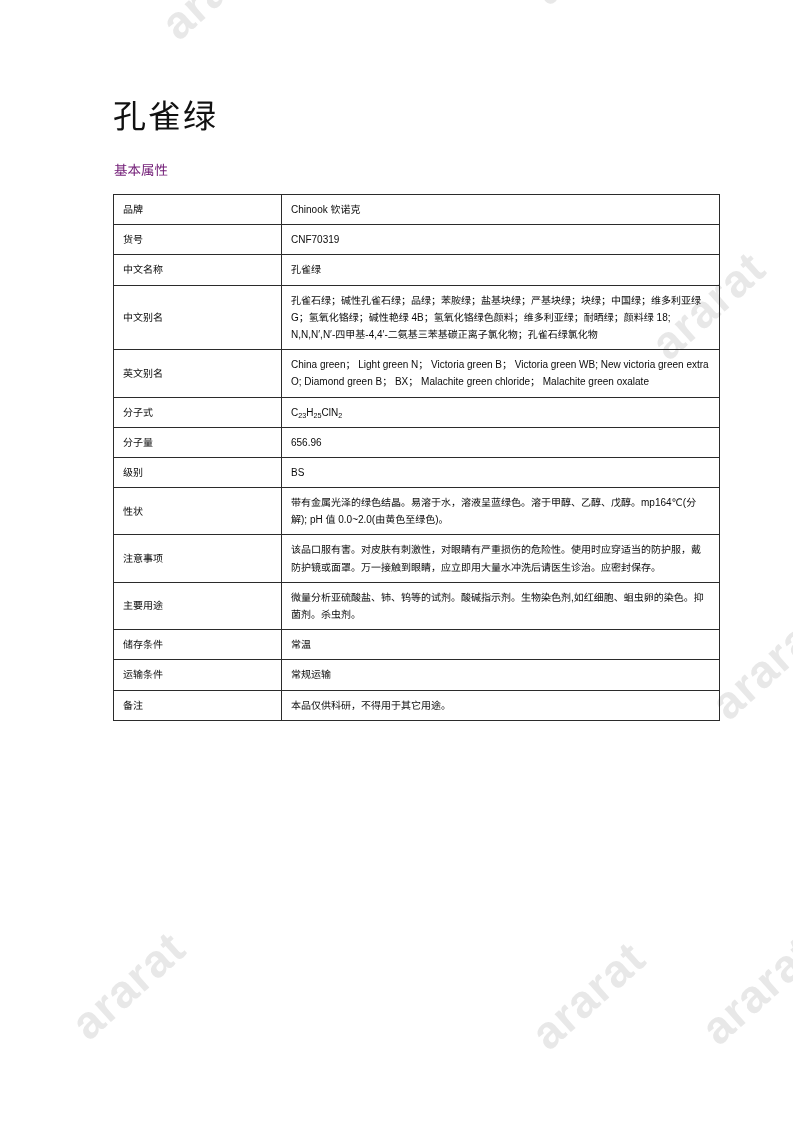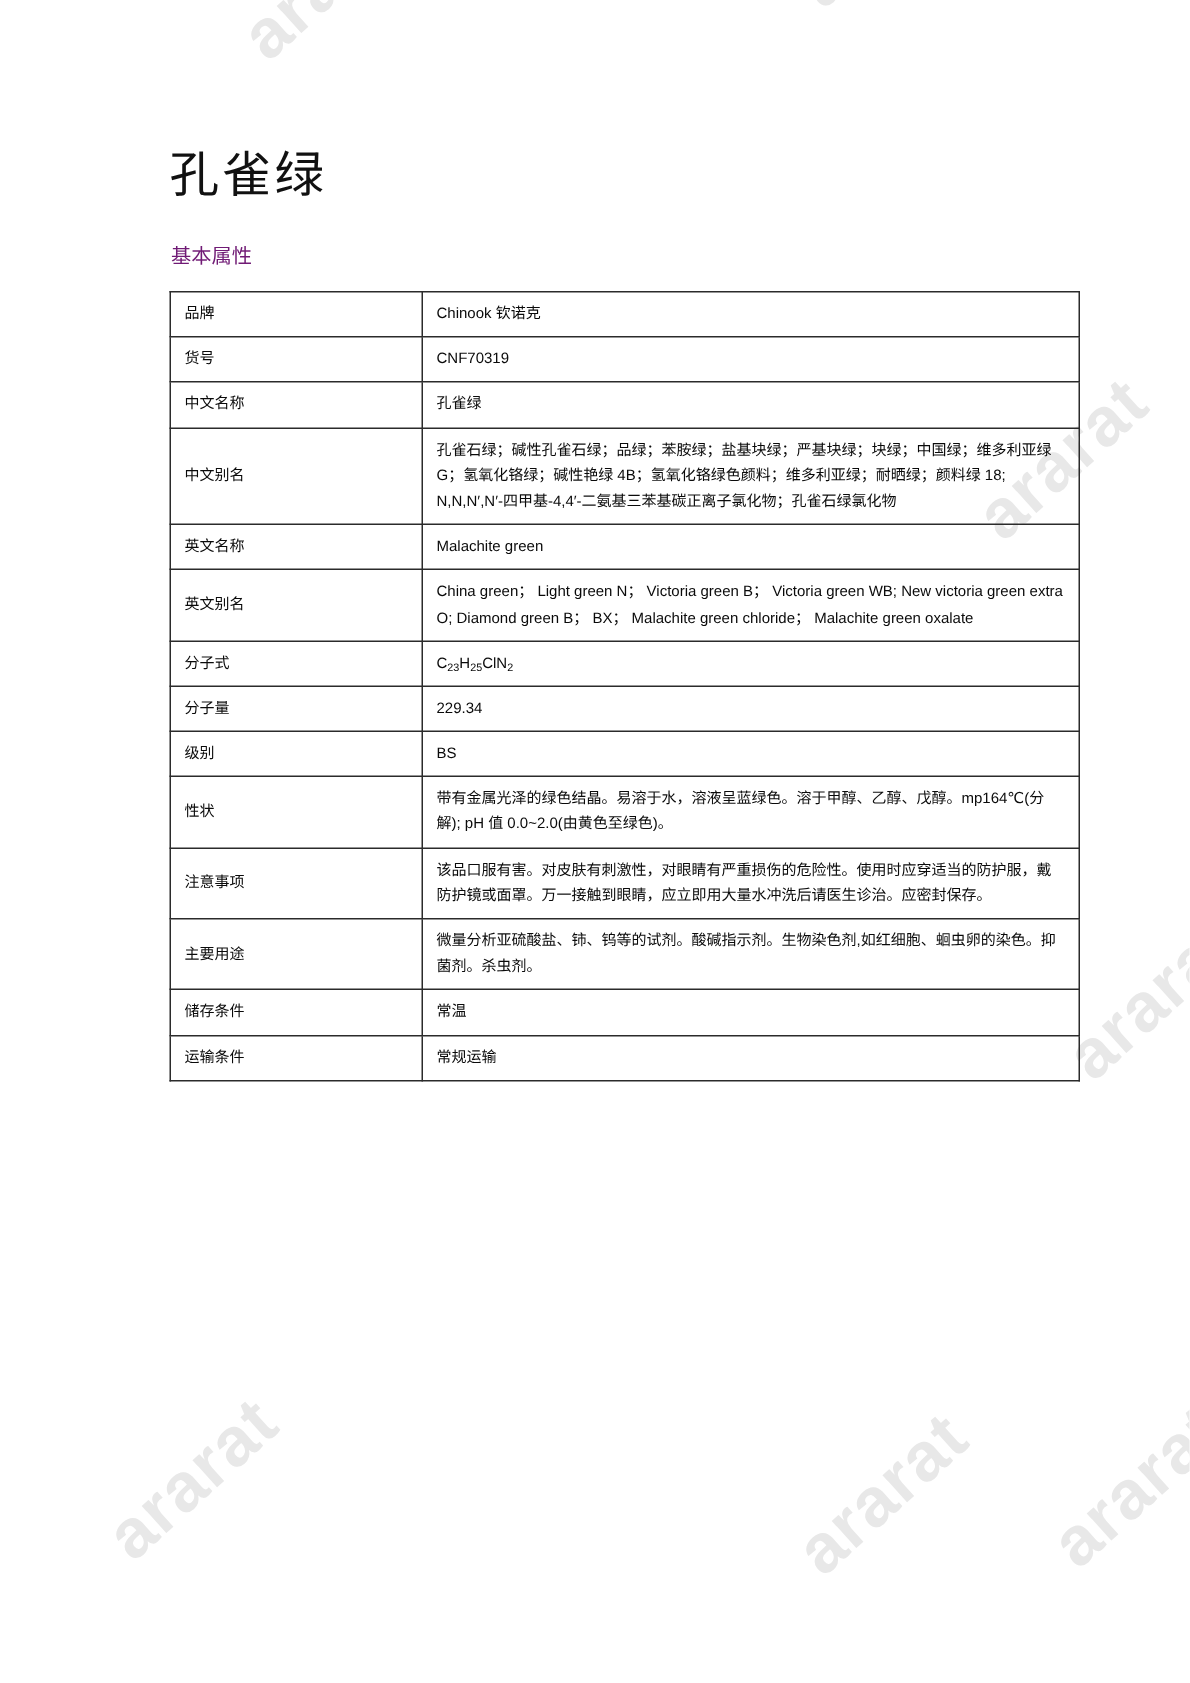--- a/index.html
+++ b/index.html
@@ -129,35 +129,31 @@
           <td class="cell-value">CNF70319</td>
         </tr>
         <tr>
           <td class="cell-label">中文名称</td>
           <td class="cell-value">孔雀绿</td>
         </tr>
         <tr class="tall-row">
           <td class="cell-label">中文别名</td>
           <td class="cell-value">孔雀石绿；碱性孔雀石绿；品绿；苯胺绿；盐基块绿；严基块绿；块绿；中国绿；维多利亚绿 G；氢氧化铬绿；碱性艳绿 4B；氢氧化铬绿色颜料；维多利亚绿；耐晒绿；颜料绿 18; N,N,N′,N′-四甲基-4,4′-二氨基三苯基碳正离子氯化物；孔雀石绿氯化物</td>
         </tr>
-        <tr>
-          <td class="cell-label">英文名称</td>
-          <td class="cell-value">Malachite green</td>
-        </tr>
         <tr class="tall-row">
           <td class="cell-label">英文别名</td>
           <td class="cell-value">China green； Light green N； Victoria green B； Victoria green WB; New victoria green extra O; Diamond green B； BX； Malachite green chloride； Malachite green oxalate</td>
         </tr>
         <tr>
           <td class="cell-label">分子式</td>
           <td class="cell-value">C<sub>23</sub>H<sub>25</sub>ClN<sub>2</sub></td>
         </tr>
         <tr>
           <td class="cell-label">分子量</td>
-          <td class="cell-value">229.34</td>
+          <td class="cell-value">656.96</td>
         </tr>
         <tr>
           <td class="cell-label">级别</td>
           <td class="cell-value">BS</td>
         </tr>
         <tr class="tall-row">
           <td class="cell-label">性状</td>
           <td class="cell-value">带有金属光泽的绿色结晶。易溶于水，溶液呈蓝绿色。溶于甲醇、乙醇、戊醇。mp164℃(分解); pH 值 0.0~2.0(由黄色至绿色)。</td>
         </tr>
         <tr class="tall-row">
@@ -169,16 +165,20 @@
           <td class="cell-value">微量分析亚硫酸盐、铈、钨等的试剂。酸碱指示剂。生物染色剂,如红细胞、蛔虫卵的染色。抑菌剂。杀虫剂。</td>
         </tr>
         <tr>
           <td class="cell-label">储存条件</td>
           <td class="cell-value">常温</td>
         </tr>
         <tr>
           <td class="cell-label">运输条件</td>
           <td class="cell-value">常规运输</td>
         </tr>
+        <tr>
+          <td class="cell-label">备注</td>
+          <td class="cell-value">本品仅供科研，不得用于其它用途。</td>
+        </tr>
       </tbody>
   </table>
 
 </div>
 
 </body></html>

